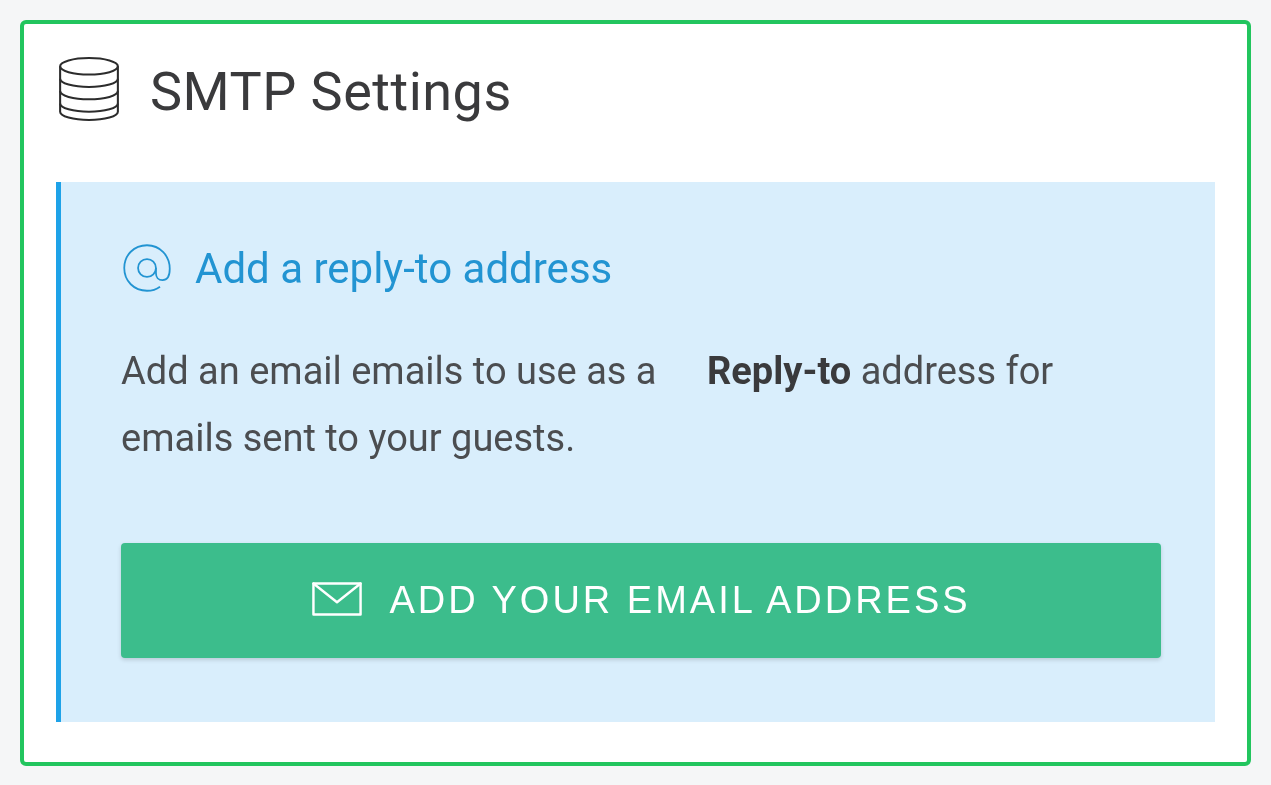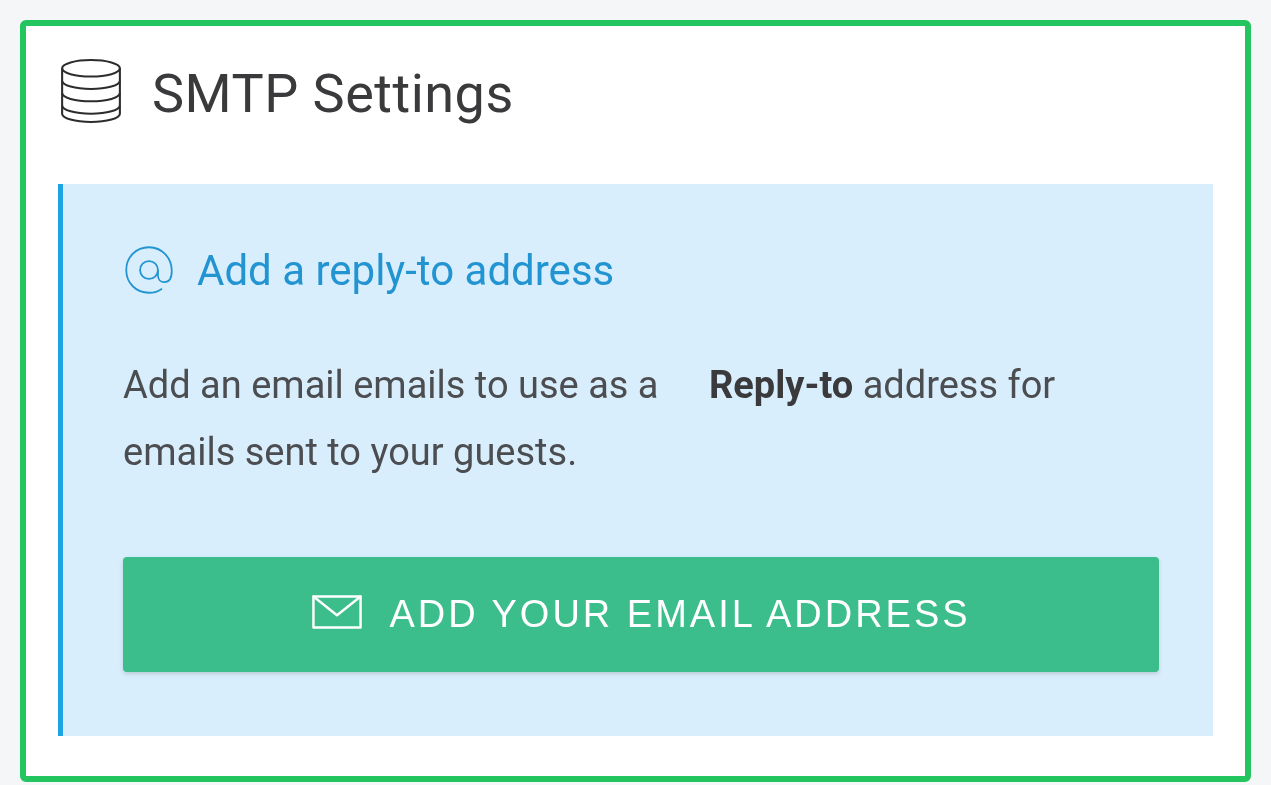--- a/index.html
+++ b/index.html
@@ -7,21 +7,21 @@
     margin: 0;
     padding: 0;
   }
   body {
     font-family: -apple-system, BlinkMacSystemFont, "Segoe UI", Roboto, "Helvetica Neue", Arial, sans-serif;
     background: #f5f6f7;
     padding: 20px;
   }
   .card {
     background: #fff;
-    border: 6px solid #22c55e;
+    border: 4px solid #22c55e;
     border-radius: 6px;
     padding: 32px 32px 40px 32px;
     max-width: 1232px;
   }
   .card-header {
     display: flex;
     align-items: center;
     gap: 28px;
     margin-bottom: 56px;
   }
@@ -38,21 +38,21 @@
   }
   .callout {
     background: #d9eefc;
     border-left: 5px solid #1ea2e8;
     padding: 60px 54px 64px 60px;
   }
   .callout-title-row {
     display: flex;
     align-items: center;
     gap: 22px;
-    margin-bottom: 56px;
+    margin-bottom: 44px;
   }
   .callout-title-row .at-icon {
     width: 52px;
     height: 52px;
     flex-shrink: 0;
   }
   .callout-title {
     font-size: 42px;
     font-weight: 400;
     color: #2294d2;
@@ -63,20 +63,21 @@
     color: #4b4d50;
     margin-bottom: 72px;
   }
   .callout-desc .bold {
     font-weight: 700;
     color: #3a3a3c;
     margin-left: 41px;
   }
   .cta-button {
     display: flex;
+    align-items: center;
     justify-content: center;
     gap: 26px;
     width: 100%;
     background: #3cbd8c;
     border: none;
     border-radius: 4px;
     padding: 36px 20px;
     cursor: pointer;
     box-shadow: 0 2px 4px rgba(0,0,0,0.15);
   }

